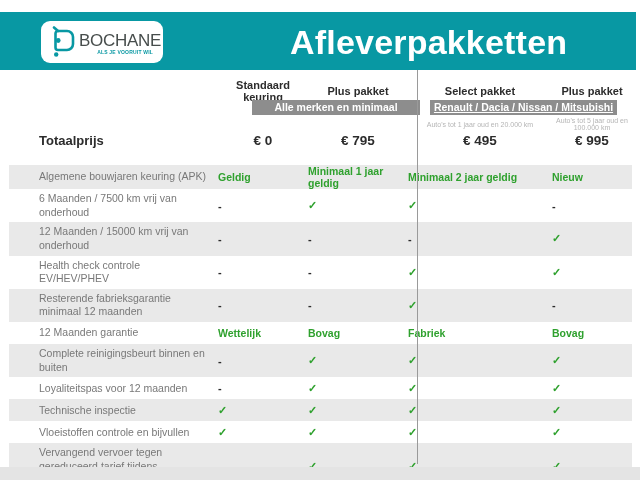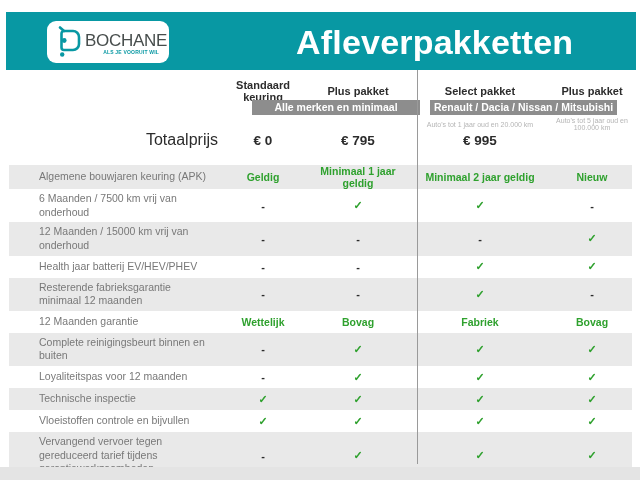--- a/index.html
+++ b/index.html
@@ -8,21 +8,21 @@
     background:#ffffff;
     font-family:"Liberation Sans", sans-serif;
     -webkit-font-smoothing:antialiased;
   }
   :root{
     --teal:#0898a3; --green:#2fa12e; --badge:#8d8d8d; --stripe:#e9e9e9;
     --dark:#2c2c2c; --labelgray:#787878; --notegray:#b5b5b5; --line:#9a9a9a;
   }
   
   .topbar{
-    position:absolute;left:6px;right:4px;top:12px;height:58px;
+    position:absolute;left:0;right:4px;top:12px;height:58px;
     background:var(--teal);
   }
   .logo-box{
     position:absolute;left:41px;top:9px;width:122px;height:42px;
     background:#ffffff;border-radius:9px;
   }
   .logo-icon{position:absolute;left:9px;top:5px;width:26px;height:32px;}
   .logo-text{
     position:absolute;left:38px;top:10px;
     font-size:17px;font-weight:500;letter-spacing:-0.3px;color:#474d4c;
@@ -50,37 +50,37 @@
   }
   
   .col-labels{padding-top:9px;height:17px;}
   .col-label{font-size:11px;font-weight:700;color:var(--dark);text-align:center;}
   .badges-row{height:16px;margin-top:3px;}
   .badge{
     background:var(--badge);color:#ffffff;font-size:10.5px;font-weight:700;
     text-align:center;height:15px;line-height:15px;
   }
   .badge-left{grid-column:2/4;margin-left:34px;margin-right:-12px;}
-  .badge-right{grid-column:4/6;margin-left:22px;margin-right:15px;}
+  .badge-right{grid-column:4/6;margin-left:22px;margin-right:15px;text-decoration:underline;}
   .notes-row{height:11px;margin-top:2px;}
   .note{font-size:7px;color:var(--notegray);text-align:center;}
   .note-select{grid-column:4;}
   .note-plus{grid-column:5;}
   .total-row{height:22px;margin-top:1px;}
-  .total-label{font-size:16px;font-weight:400;color:var(--dark);padding-left:30px;text-align:right;}
+  .total-label{font-size:13px;font-weight:700;color:var(--dark);padding-left:30px;}
   .price{font-size:13.5px;font-weight:700;color:var(--dark);text-align:center;}
   
   .rows-host{margin-top:14px;}
   .frow{min-height:22px;}
   .frow.shade{background:var(--stripe);}
   .flabel{
     font-size:10.5px;color:var(--labelgray);
     padding:3px 8px 3px 30px;line-height:1.3;
   }
-  .fcell{text-align:center;}
+  .fcell{text-align:left;}
   .fcell.check{color:var(--green);font-size:11px;font-weight:600;}
   .fcell.dash{color:#2b2b2b;font-size:11px;font-weight:700;}
   .fcell.gtext{color:var(--green);font-size:10.5px;font-weight:700;}
   
   .page-footer{
     position:absolute;left:0;right:0;bottom:0;height:13px;background:#e4e4e4;
   }
 </style>
 </head>
 <body>
@@ -120,20 +120,21 @@
   <div class="cols notes-row">
     <div></div>
     <div class="note note-select">Auto's tot 1 jaar oud en 20.000 km</div>
     <div class="note note-plus">Auto's tot 5 jaar oud en 100.000 km</div>
   </div>
 
   <div class="cols total-row">
     <div class="total-label">Totaalprijs</div>
     <div class="price">€ 0</div>
     <div class="price">€ 795</div>
+    <div class="price">€ 495</div>
     <div class="price">€ 995</div>
   </div>
 
   <div class="rows-host">
       <div class="cols frow shade">
         <div class="flabel">Algemene bouwjaren keuring (APK)</div>
         <div class="fcell gtext">Geldig</div>
         <div class="fcell gtext">Minimaal 1 jaar geldig</div>
         <div class="fcell gtext">Minimaal 2 jaar geldig</div>
         <div class="fcell gtext">Nieuw</div>
@@ -146,21 +147,21 @@
         <div class="fcell dash">-</div>
       </div>
       <div class="cols frow shade">
         <div class="flabel">12 Maanden / 15000 km vrij van onderhoud</div>
         <div class="fcell dash">-</div>
         <div class="fcell dash">-</div>
         <div class="fcell dash">-</div>
         <div class="fcell check">✓</div>
       </div>
       <div class="cols frow">
-        <div class="flabel">Health jaar batterij EV/HEV/PHEV</div>
+        <div class="flabel">Health check controle EV/HEV/PHEV</div>
         <div class="fcell dash">-</div>
         <div class="fcell dash">-</div>
         <div class="fcell check">✓</div>
         <div class="fcell check">✓</div>
       </div>
       <div class="cols frow shade">
         <div class="flabel">Resterende fabrieksgarantie minimaal 12 maanden</div>
         <div class="fcell dash">-</div>
         <div class="fcell dash">-</div>
         <div class="fcell check">✓</div>

